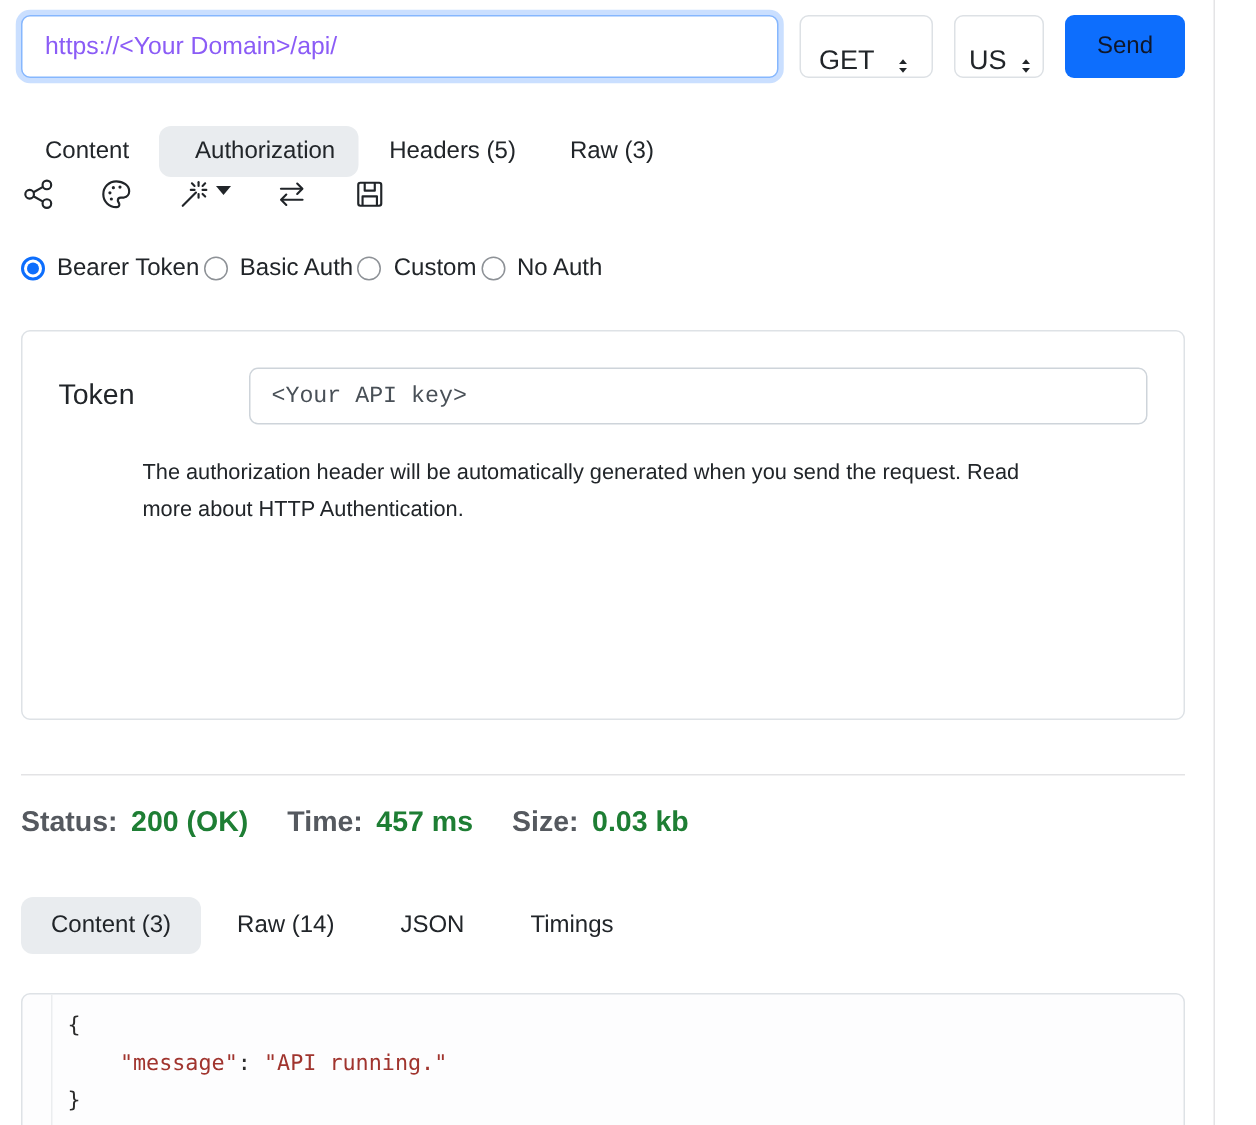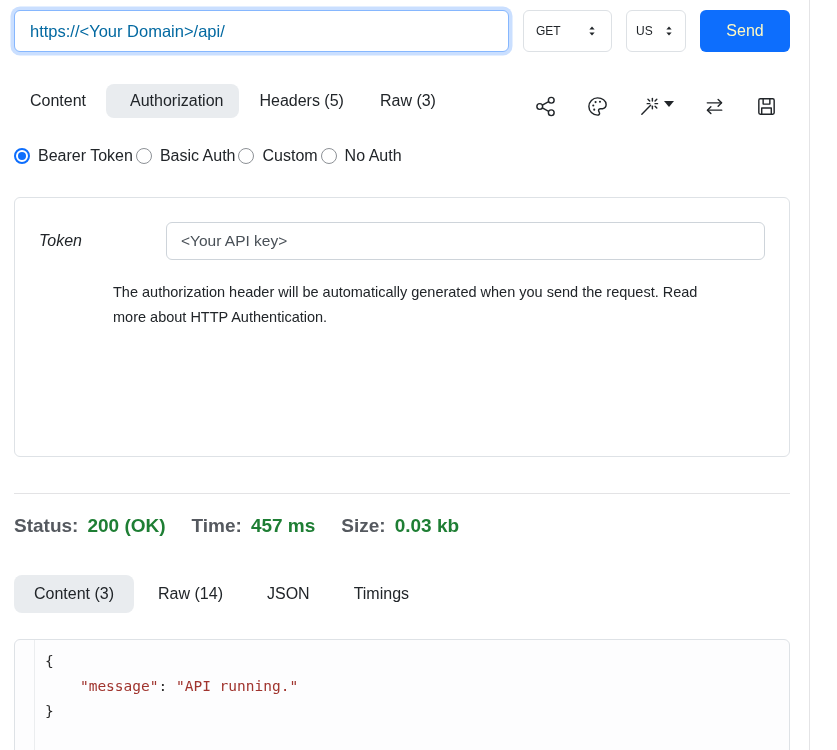--- a/index.html
+++ b/index.html
@@ -17,39 +17,39 @@
     position: absolute; top: 0; right: 14px; bottom: 0;
     border-left: 1px solid #e4e4e6; width: 14px; background: #ffffff;
   }
 
   
   .request-bar { display: flex; gap: 14px; align-items: stretch; height: 42px; }
   .url-input {
     flex: 1; height: 42px;
     border: 1px solid #86b7fe; border-radius: 6px;
     box-shadow: 0 0 0 3.5px rgba(13,110,253,0.22);
-    padding: 0 15px; font-size: 16.5px; color: #0369a1;
+    padding: 0 15px; font-size: 16.5px; color: #8b5cf6;
     font-family: "Liberation Sans", sans-serif; outline: none;
   }
   .select-box {
-    display: flex; align-items: center; justify-content: space-between;
+    display: flex; align-items: flex-end; justify-content: space-between;
     border: 1px solid #dde1e5; border-radius: 6px; background: #fff;
-    padding: 0 12px; font-size: 12px; color: #212529; cursor: pointer;
+    padding: 0 12px; font-size: 18px; color: #212529; cursor: pointer;
   }
   .select-method { width: 89px; }
   .select-region { width: 60px; padding: 0 9px; }
   .updown { width: 14px; height: 14px; flex: none; margin-left: 6px; }
   .send-button {
-    width: 90px; height: 42px; border: none; border-radius: 6px;
-    background: #0d6efd; color: #fef9c3; font-size: 16px; cursor: pointer;
+    width: 80px; height: 42px; border: none; border-radius: 6px;
+    background: #0d6efd; color: #0f172a; font-size: 16px; cursor: pointer;
     font-family: "Liberation Sans", sans-serif;
   }
 
   
-  .tabs-row { display: flex; align-items: flex-end; justify-content: space-between; margin-top: 32px; }
+  .tabs-row { display: flex; align-items: flex-start; justify-content: space-between; margin-top: 32px; flex-direction: column; }
   .tabs { display: flex; gap: 4px; align-items: center; }
   .tab {
     padding: 8px 16px; font-size: 16px; border-radius: 8px; color: #212529;
     cursor: pointer; background: transparent; white-space: nowrap;
   }
   .tab.active { background: #e9ecef; padding-left: 24px; }
   .tabs-row-2 { margin-top: 38px; }
   .tabs-row-2 .tab { padding: 10px 20px; }
 
   
@@ -74,28 +74,28 @@
     content: ""; position: absolute; left: 2px; top: 2px; width: 8px; height: 8px;
     border-radius: 50%; background: #0d6efd;
   }
 
   
   .auth-panel {
     margin-top: 32px; border: 1px solid #dee2e6; border-radius: 6px;
     height: 260px; padding: 24px;
   }
   .token-row { display: flex; align-items: center; }
-  .token-label { width: 127px; font-size: 16px; color: #212529; font-style: italic; }
+  .token-label { width: 127px; font-size: 19px; color: #212529; }
   .token-input {
     flex: 1; height: 38px; border: 1px solid #ced4da; border-radius: 6px;
     padding: 0 14px; font-size: 15.5px; color: #495057; outline: none;
-    font-family: Liberation Sans, sans-serif;
+    font-family: Liberation Mono, monospace;
   }
   .help-text {
-    margin-left: 74px; margin-top: 20px; max-width: 600px;
+    margin-left: 56px; margin-top: 20px; max-width: 600px;
     font-size: 14.5px; line-height: 25px; color: #212529;
   }
 
   
   .divider { border: none; border-top: 1px solid #e3e3e5; margin-top: 36px; }
   .status-row { display: flex; align-items: center; gap: 26px; margin-top: 21px; }
   .status-pair { display: flex; align-items: flex-end; gap: 9px; font-size: 19px; font-weight: 600; }
   .status-key { color: #55595f; }
   .status-val { color: #1e7e34; }
 

